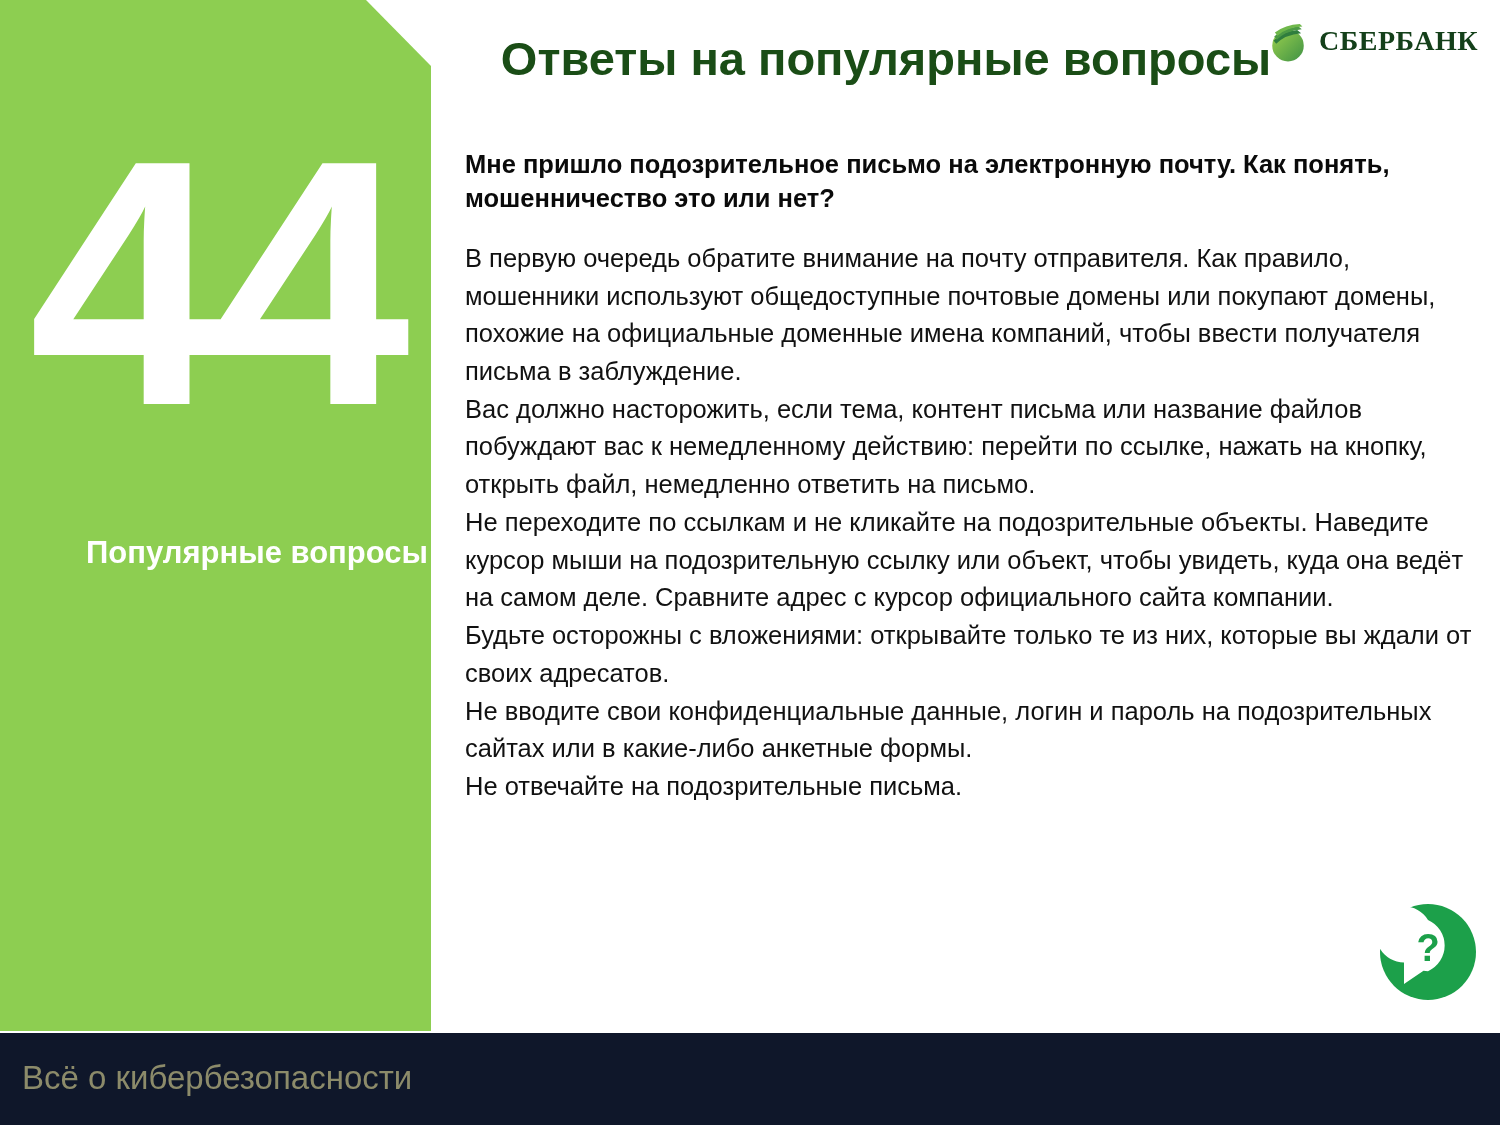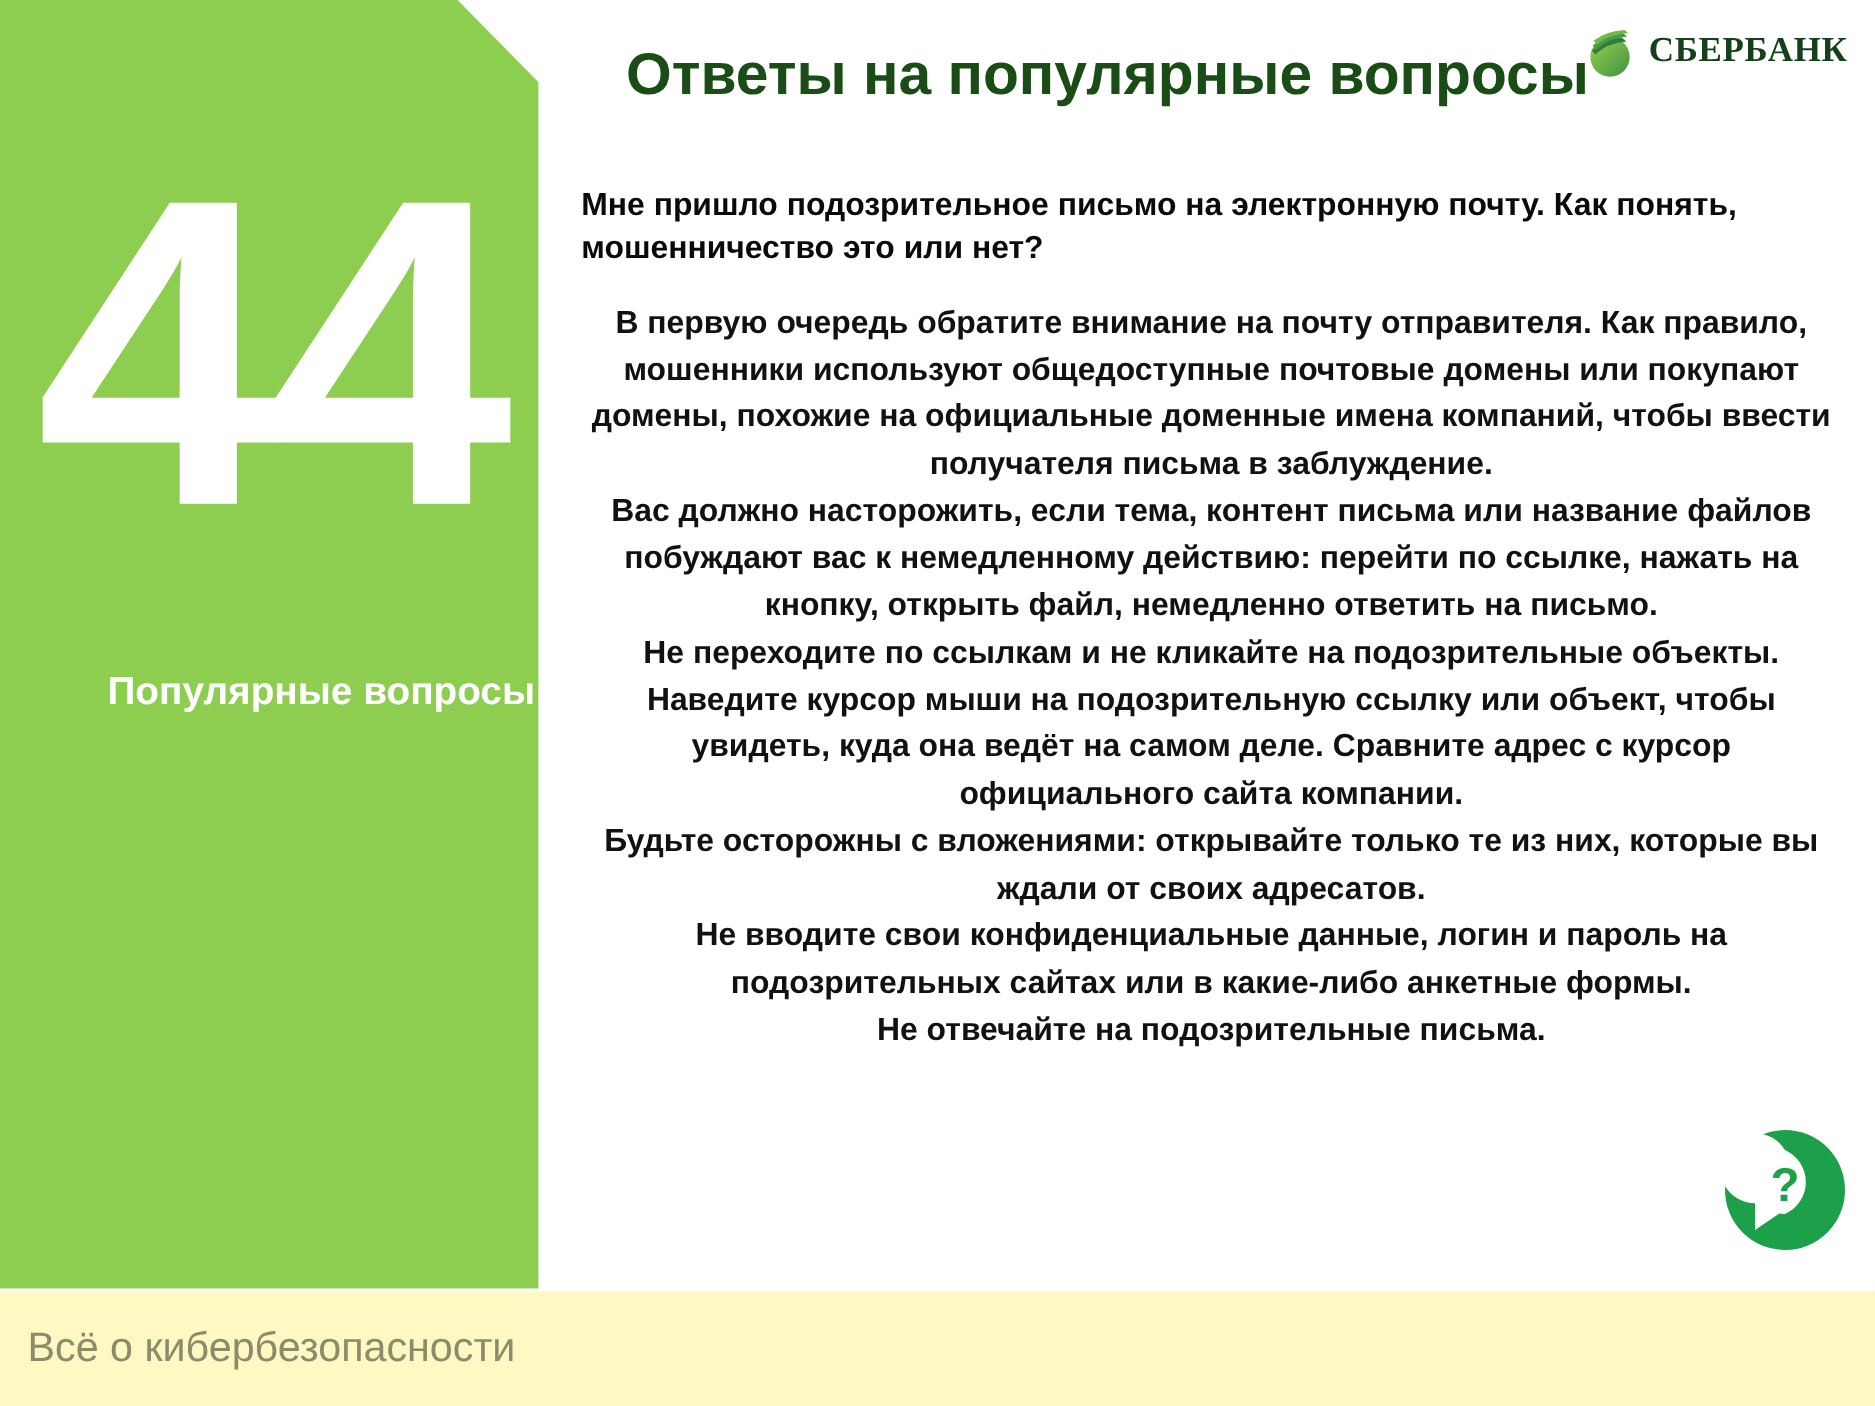--- a/index.html
+++ b/index.html
@@ -91,40 +91,39 @@
     color:#0A0A0A;
     font-size:25.5px;
     font-weight:bold;
     line-height:1.33;
     margin-bottom:24px;
     font-family:"Liberation Sans", sans-serif;
   }
   .para {
     color:#111111;
     font-size:25.5px;
-    font-weight:bold;
+    font-weight:normal;
     line-height:1.48;
     font-family:"Liberation Sans", sans-serif;
-    text-align:center;
   }
   .para.gap-before { margin-top:24px; }
 
   
   .help-button {
     position:absolute;
     left:1376px; top:900px;
     width:104px; height:104px;
   }
 
   
   .footer {
     position:absolute;
     left:0; top:1033px;
     width:1500px; height:92px;
-    background:#fef9c3;
+    background:#0f172a;
   }
   .footer-text {
     position:absolute;
     left:22px; top:26px;
     color:#8C8B6A;
     font-size:33px;
     font-weight:normal;
     font-family:"Liberation Sans", sans-serif;
   }
 </style>

